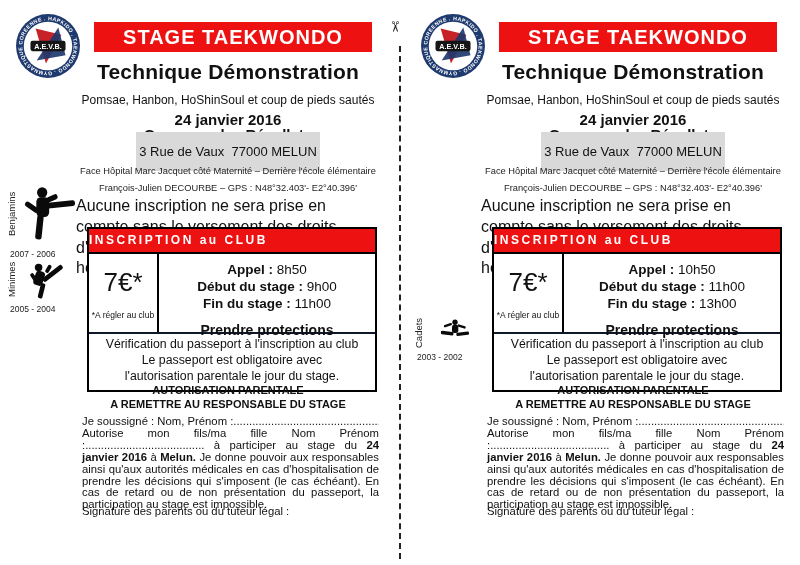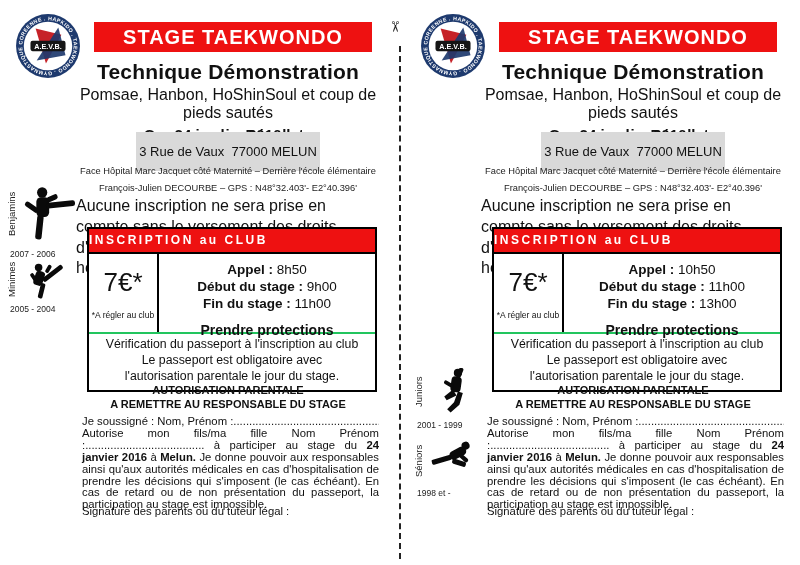--- a/index.html
+++ b/index.html
@@ -31,21 +31,21 @@
   .logo-initials{fill:#fff;font-size:7px;font-weight:bold;}
 
   
   .banner{position:absolute;left:94px;top:22px;width:278px;height:30px;
     background:var(--red);color:#fff;font-weight:bold;font-size:20px;
     line-height:30px;text-align:center;letter-spacing:1px;}
 
   
   .heading{position:absolute;left:76px;top:60px;width:304px;text-align:center;}
   .title{font-size:21px;font-weight:bold;letter-spacing:.2px;}
-  .subtitle{font-size:16px;margin-top:2px;}
+  .subtitle{font-size:12px;margin-top:9px;}
   .date{font-size:15px;font-weight:bold;margin-top:4px;}
 
   .venue{position:absolute;left:76px;top:126px;width:304px;text-align:center;}
   .venue-name{font-size:15px;font-weight:bold;}
   .venue-address{font-size:13px;margin-top:1px;}
   .venue-address span{background:var(--hl);padding:12px 3px;white-space:pre;}
   .venue-detail{font-size:9.3px;margin-top:7px;color:#222;}
 
   .notice{position:absolute;left:76px;top:196px;width:304px;text-align:left;
     font-size:16px;line-height:1.3;}
@@ -56,21 +56,21 @@
   .insc-head{background:var(--red);color:#fff;font-weight:bold;font-size:12px;
     letter-spacing:2.5px;text-align:left;padding:4px 0 5px;}
   .insc-main{display:flex;border-top:2px solid #000;height:80px;}
   .price-cell{width:70px;border-right:2px solid #000;display:flex;
     flex-direction:column;align-items:center;justify-content:center;}
   .price{font-size:26px;}
   .price-note{font-size:8.5px;margin-top:12px;}
   .sched-cell{flex:1;text-align:center;font-size:13.5px;line-height:1.27;
     padding-top:7px;}
   .protect{font-weight:bold;font-size:14px;margin-top:10px;}
-  .insc-foot{border-top:2px solid #22c55e;text-align:center;font-size:12.3px;
+  .insc-foot{border-top:2px solid #0f172a;text-align:center;font-size:12.3px;
     line-height:1.3;padding:3px 2px 5px;}
 
   .auth-title{position:absolute;left:76px;top:383px;width:304px;
     text-align:center;font-weight:bold;font-size:11px;line-height:1.3;}
   .auth-body{position:absolute;left:82px;top:416px;width:297px;
     font-size:11.3px;line-height:11.9px;}
   .auth-line1{white-space:nowrap;overflow:hidden;}
   .auth-par{text-align:justify;}
   .signature{position:absolute;left:82px;top:505px;font-size:11.3px;}
 
@@ -280,32 +280,25 @@
       <div>A REMETTRE AU RESPONSABLE DU STAGE</div>
     </div>
 
     <div class="auth-body">
       <div class="auth-line1"><span>Je soussigné : Nom, Prénom :</span><span>......................................................................</span></div>
       <div class="auth-par"><span>Autorise mon fils/ma fille Nom Prénom :</span><span>......................................</span><span> à participer au stage du </span><b>24 janvier 2016</b><span> à </span><b>Melun.</b><span> Je donne pouvoir aux responsables ainsi qu'aux autorités médicales en cas d'hospitalisation de prendre les décisions qui s'imposent (le cas échéant). En cas de retard ou de non présentation du passeport, la participation au stage est impossible.</span></div>
     </div>
 
     <div class="signature">Signature des parents ou du tuteur légal :</div>
 
-    <div class="age-group" style="left:6px;top:368px;height:62px">
-      <span class="age-label">Juniors</span>
+    <div class="age-group" style="left:6px;top:318px;height:44px">
+      <span class="age-label">Cadets</span>
       <span class="age-sil"><svg viewBox="0 0 48 48">
-            <use href="#pose-jumptuck"></use>
+            <use href="#pose-splitjump"></use>
           </svg></span>
-      <span class="age-years">2001 - 1999</span>
-    </div>
-    <div class="age-group" style="left:6px;top:438px;height:60px">
-      <span class="age-label">Séniors</span>
-      <span class="age-sil"><svg viewBox="0 0 48 48">
-            <use href="#pose-flykick" transform="rotate(-20 24 24)"></use>
-          </svg></span>
-      <span class="age-years">1998 et -</span>
+      <span class="age-years">2003 - 2002</span>
     </div>
   </section>
 
   <span class="scissors">✂</span>
   <div class="cutline"></div>
 
 </div>
 
 </body></html>

